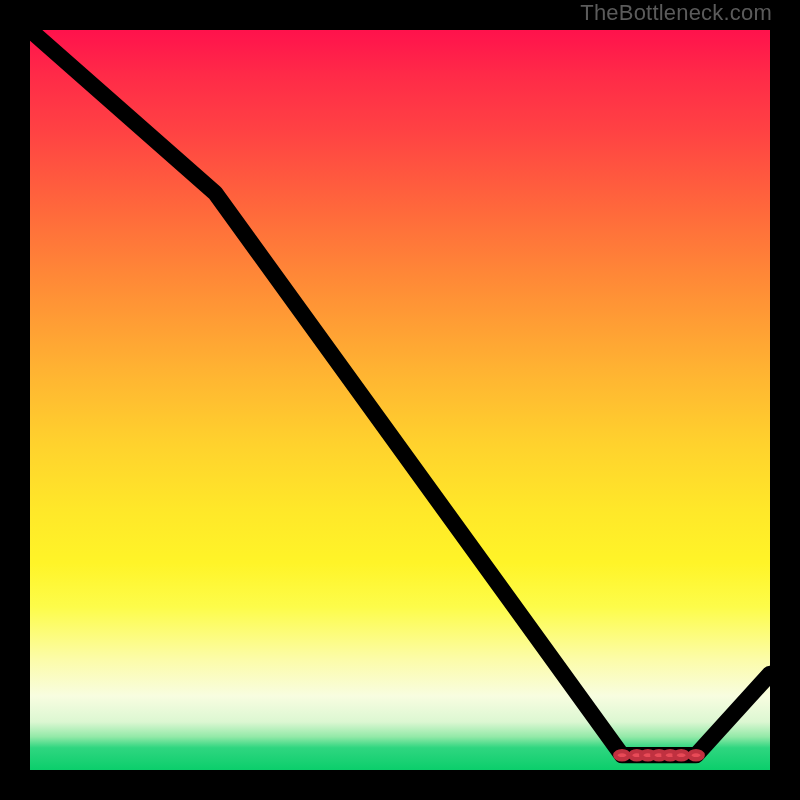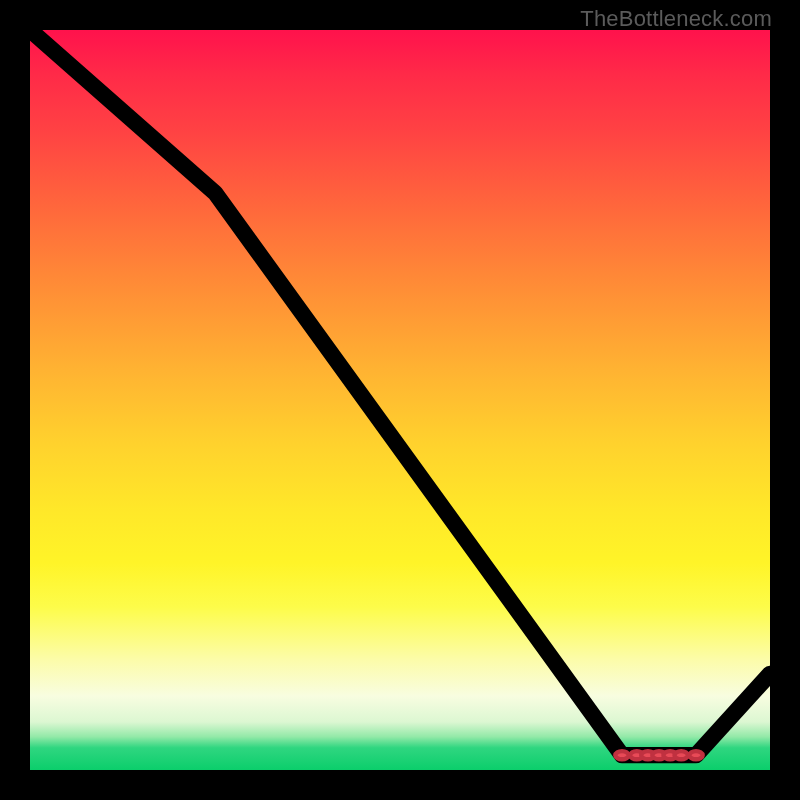--- a/index.html
+++ b/index.html
@@ -6,21 +6,21 @@
   body {
     width: 800px;
     height: 800px;
     background: #000000;
     position: relative;
     font-family: Arial, Helvetica, sans-serif;
     overflow: hidden;
   }
   .watermark {
     position: absolute;
-    top: 6px;
+    top: 0;
     right: 28px;
     color: #5b5b5b;
     font-size: 22px;
     font-weight: 500;
     letter-spacing: 0.2px;
     z-index: 30;
   }
   .plot-area {
     position: absolute;
     left: 30px;

